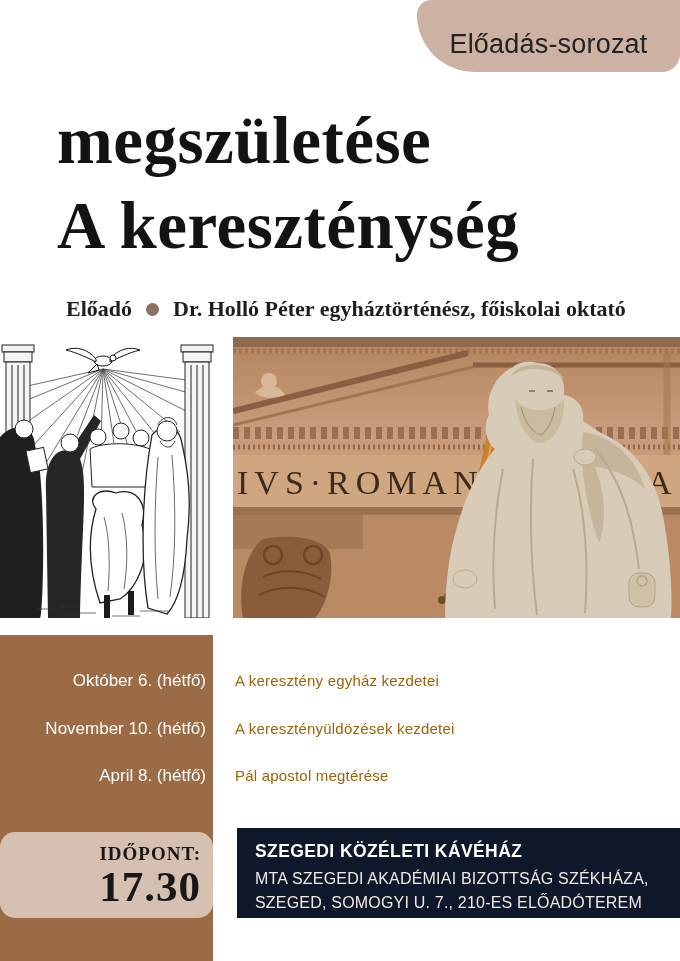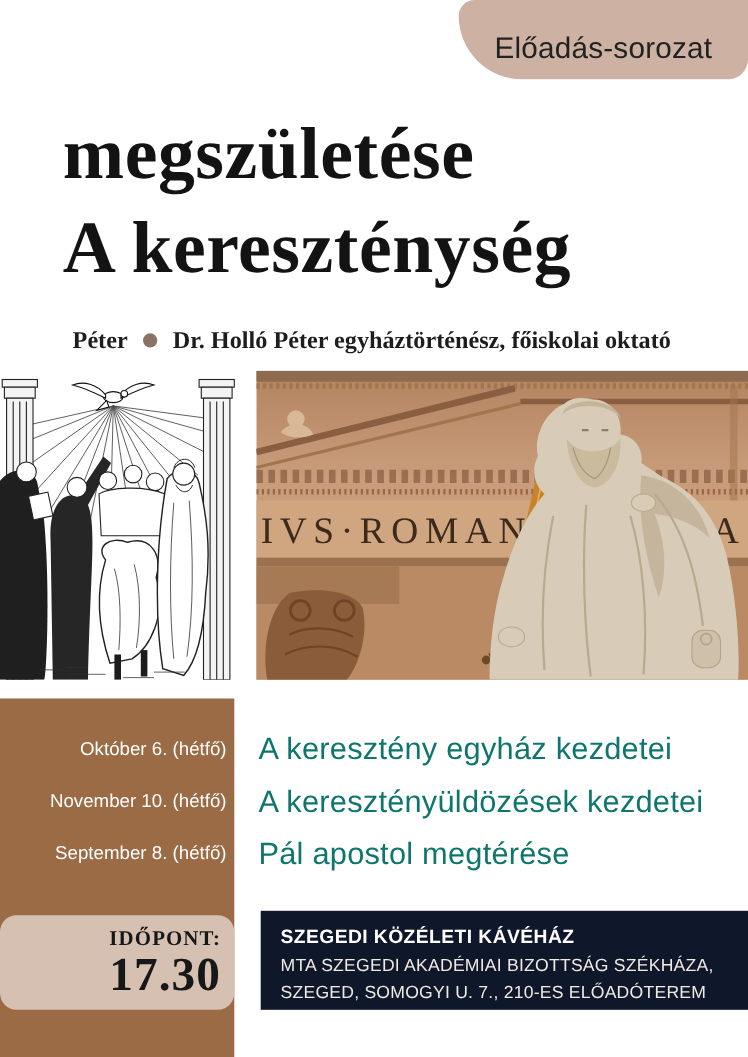--- a/index.html
+++ b/index.html
@@ -34,21 +34,21 @@
   .engraving{position:absolute;left:0;top:337px;width:215px;height:281px;}
   .statuephoto{position:absolute;left:233px;top:337px;width:447px;height:281px;}
   .engraving svg,.statuephoto svg{display:block;width:100%;height:100%;}
   
   .schedule-panel{position:absolute;left:0;top:635px;width:213px;height:326px;background:#9a6b45;}
   .sched-date{
     position:absolute;right:7px;color:#ffffff;font-size:17px;line-height:20px;
     text-align:right;white-space:nowrap;
   }
   .sched-topic{
-    position:absolute;left:235px;color:#0f766e;font-size:28px;line-height:26px;
+    position:absolute;left:235px;color:#a16207;font-size:15px;line-height:26px;
     white-space:nowrap;letter-spacing:0.2px;
   }
   .d1{top:36px}.d2{top:84px}.d3{top:131px}
   .t1{top:668px}.t2{top:716px}.t3{top:763px}
   
   .time-band{
     position:absolute;left:0;top:832px;width:213px;height:86px;background:#d6c0b2;
     box-sizing:border-box;padding:11px 12px 0 0;text-align:right;
     font-family:"Liberation Serif", serif;color:#171717;border-radius:15px;
   }
@@ -70,21 +70,21 @@
   <div class="badge">
     <span class="badge-label">Előadás-sorozat</span>
   </div>
 
   <div class="title">
     <div>megszületése</div>
     <div>A kereszténység</div>
   </div>
 
   <div class="presenter">
-    <span>Péter</span>
+    <span>Előadó</span>
     <span class="dot"></span>
     <span>Dr. Holló Péter egyháztörténész, főiskolai oktató</span>
   </div>
 
   <div class="engraving">
     <svg viewBox="0 0 215 281" preserveAspectRatio="none">
       <rect width="215" height="281" fill="#ffffff"></rect>
 
       <g stroke="#2a2a2a" stroke-width="0.8" opacity="0.85">
         <line x1="103" y1="32" x2="10" y2="70"></line>
@@ -226,21 +226,21 @@
       <ellipse cx="232" cy="242" rx="12" ry="9" fill="#d8ccb8" stroke="#b9a98e"></ellipse>
 
       <rect x="396" y="236" width="26" height="34" rx="10" fill="#cfc1a9" stroke="#b3a38a"></rect>
       <circle cx="409" cy="244" r="5" fill="none" stroke="#b3a38a" stroke-width="1.5"></circle>
     </svg>
   </div>
 
   <div class="schedule-panel">
     <div class="sched-date d1">Október 6. (hétfő)</div>
     <div class="sched-date d2">November 10. (hétfő)</div>
-    <div class="sched-date d3">September 8. (hétfő)</div>
+    <div class="sched-date d3">April 8. (hétfő)</div>
   </div>
   <div class="sched-topic t1">A keresztény egyház kezdetei</div>
   <div class="sched-topic t2">A keresztényüldözések kezdetei</div>
   <div class="sched-topic t3">Pál apostol megtérése</div>
 
   <div class="time-band">
     <div class="time-label">IDŐPONT:</div>
     <div class="time-value">17.30</div>
   </div>
 

